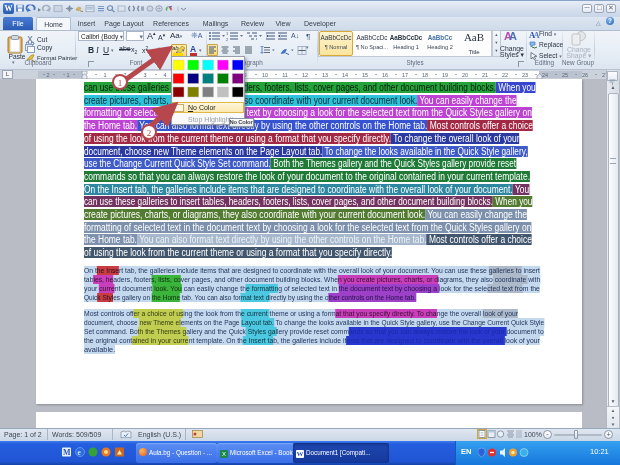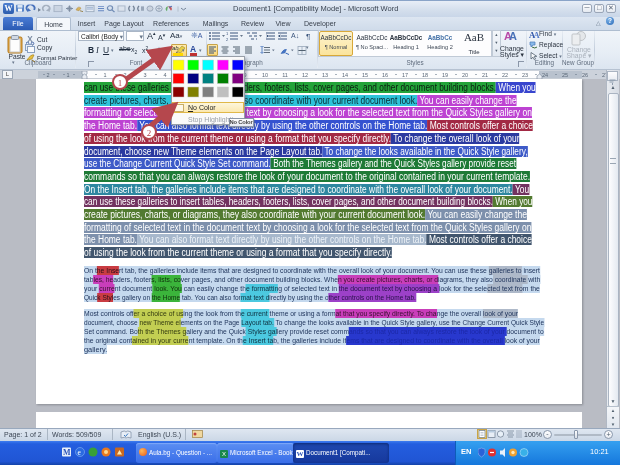--- a/index.html
+++ b/index.html
@@ -90,21 +90,20 @@
       <rect x="125" y="2" width="3" height="5" fill="#8a98ac"></rect>
    <circle cx="134" cy="4.5" r="3" fill="#c8d0dc" stroke="#8a98ac"></circle>
    <circle cx="143" cy="4.5" r="3.2" fill="#dce4ee" stroke="#7a8aa0"></circle>
       <path d="M141 4.5 h4 M143 2.5 v4" stroke="#7a8aa0" stroke-width="0.7"></path>
    <path d="M152 2 a3 3 0 0 1 3 5 z" fill="#c03838"></path>
       <path d="M152 2 a3 3 0 0 0 -1 5.5 z" fill="#48a048"></path>
       <path d="M153 3 l3 -1" stroke="#3858a8" stroke-width="1.2"></path>
    <path d="M162 2 v6" stroke="#aab4c2"></path>
       <path d="M165 4 l2.5 2 2.5 -2" fill="none" stroke="#5a6a80" stroke-width="1"></path>
   </svg>
-  <div class="abs" id="title">Document1 [Compatibility Mode] - Microsoft Word</div>
   <div class="abs winbtn" style="left:582px;">─</div>
   <div class="abs winbtn" style="left:594px;">□</div>
   <div class="abs winbtn" style="left:606px;">✕</div>
   <div class="abs" id="tabrow"></div>
   <div class="abs tab" id="filetab">File</div>
   <div class="abs tab" id="hometab" style="left:36px;width:35px;">Home</div>
   <div class="abs tab" style="left:73px;width:27px;">Insert</div>
   <div class="abs tab" style="left:101px;width:46px;">Page Layout</div>
   <div class="abs tab" style="left:148px;width:46px;">References</div>
   <div class="abs tab" style="left:197px;width:37px;">Mailings</div>
@@ -346,21 +345,21 @@
 
   <div class="abs sl" style="transform:scaleX(0.918);top:266px" id="sl1">On t<i class="hr">he Inse</i>rt tab, the galleries include items that are designed to coordinate with the overall look of your document. You can use these <i class="hg2">galleries to</i> insert</div>
   <div class="abs sl" style="transform:scaleX(0.913);top:275px" id="sl2">tab<i class="hm">les, he</i>aders, footer<i class="hgr">s, lists, co</i>ver pages, and other document building blocks. Whe<i class="hm">n you create pictures, charts, or d</i>iagrams, they also<i class="hg2"> coordinate </i>with</div>
   <div class="abs sl" style="transform:scaleX(0.923);top:284px" id="sl3">your <i class="hm">curre</i>nt document<i class="hgr"> look. You</i> can easily change th<i class="hc">e formattin</i>g of selected text in <i class="hp">the document text by choosing a </i>look for the sele<i class="hg2">cted text fro</i>m the</div>
   <div class="abs sl" style="transform:scaleX(0.879);top:293px" id="sl4">Quic<i class="hr">k Styl</i>es gallery on <i class="hgr">the Home</i> tab. You can also for<i class="hc">mat text d</i>irectly by usin<span>g the o</span><i class="hp">ther controls on the Home tab.</i></div>
 
   <div class="abs sl" style="transform:scaleX(0.917);top:309px" id="sl5">Most controls off<i class="ho">er a choice of us</i>ing the look from th<i class="hc">e current </i>theme or using a form<i class="hm">at that you specify directly. To cha</i>nge the overall <i class="hg2">look of your</i></div>
   <div class="abs sl" style="transform:scaleX(0.889);top:318px" id="sl6">document, choose <i class="ho">new Theme el</i>ements on the Page <i class="hc">Layout tab.</i> To change the looks available in the Quick Style gallery, use the Change Current Quick Style</div>
   <div class="abs sl" style="transform:scaleX(0.913);top:327px" id="sl7">Set command. Bo<i class="ho">th the Themes g</i>allery and the Quick<i class="hc"> Styles gal</i>lery provide reset comm<i class="hb">ands so that you can always restore the look of your </i>document to</div>
   <div class="abs sl" style="transform:scaleX(0.923);top:336px" id="sl8">the original cont<i class="ho">ained in your curre</i>nt template. On th<i class="hc">e Insert ta</i>b, the galleries include it<i class="hb">ems that are designed to coordinate with the overall </i>look of your</div>
-  <div class="abs sl" style="transform:scaleX(1.0);top:345px" id="sl9">gallery.</div>
+  <div class="abs sl" style="transform:scaleX(1.0);top:345px" id="sl9">available.</div>
   <div class="abs" id="vscroll"></div>
   <div class="abs" style="left:607px;top:71px;width:11px;height:10px;background:linear-gradient(#fdfdfe,#e8ecf2);border:1px solid #aab4c2;box-sizing:border-box"><svg width="9" height="8">
         <path d="M1.5 2 h6 M1.5 4 h4" stroke="#7a8aa0" stroke-width="0.8"></path>
         <path d="M4.5 5 l0 2" stroke="#7a8aa0" stroke-width="0.8"></path>
       </svg></div>
   <div class="abs" style="left:608px;top:84px;width:10px;height:7px;text-align:center;font-size:5px;color:#51606f">▲</div>
   <div class="abs" style="left:607.5px;top:93px;width:11px;height:314px;background:linear-gradient(90deg,#fdfdfe,#e4e9f0);border:1px solid #aab4c2;border-radius:2px;box-sizing:border-box"></div>
   <div class="abs" style="left:610px;top:158px;width:6px;height:4px;border-top:1px solid #9aa6b4;border-bottom:1px solid #9aa6b4"></div>
   <div class="abs" style="left:608px;top:398px;width:10px;height:7px;text-align:center;font-size:5px;color:#51606f">▼</div>
   <div class="abs" style="left:607px;top:406px;width:12px;height:22px;background:linear-gradient(#f4f6f9,#e0e6ee);border-top:1px solid #b6c0cc;text-align:center;font-size:4.5px;color:#51606f;line-height:7px">▲<br>●<br>▼</div>

